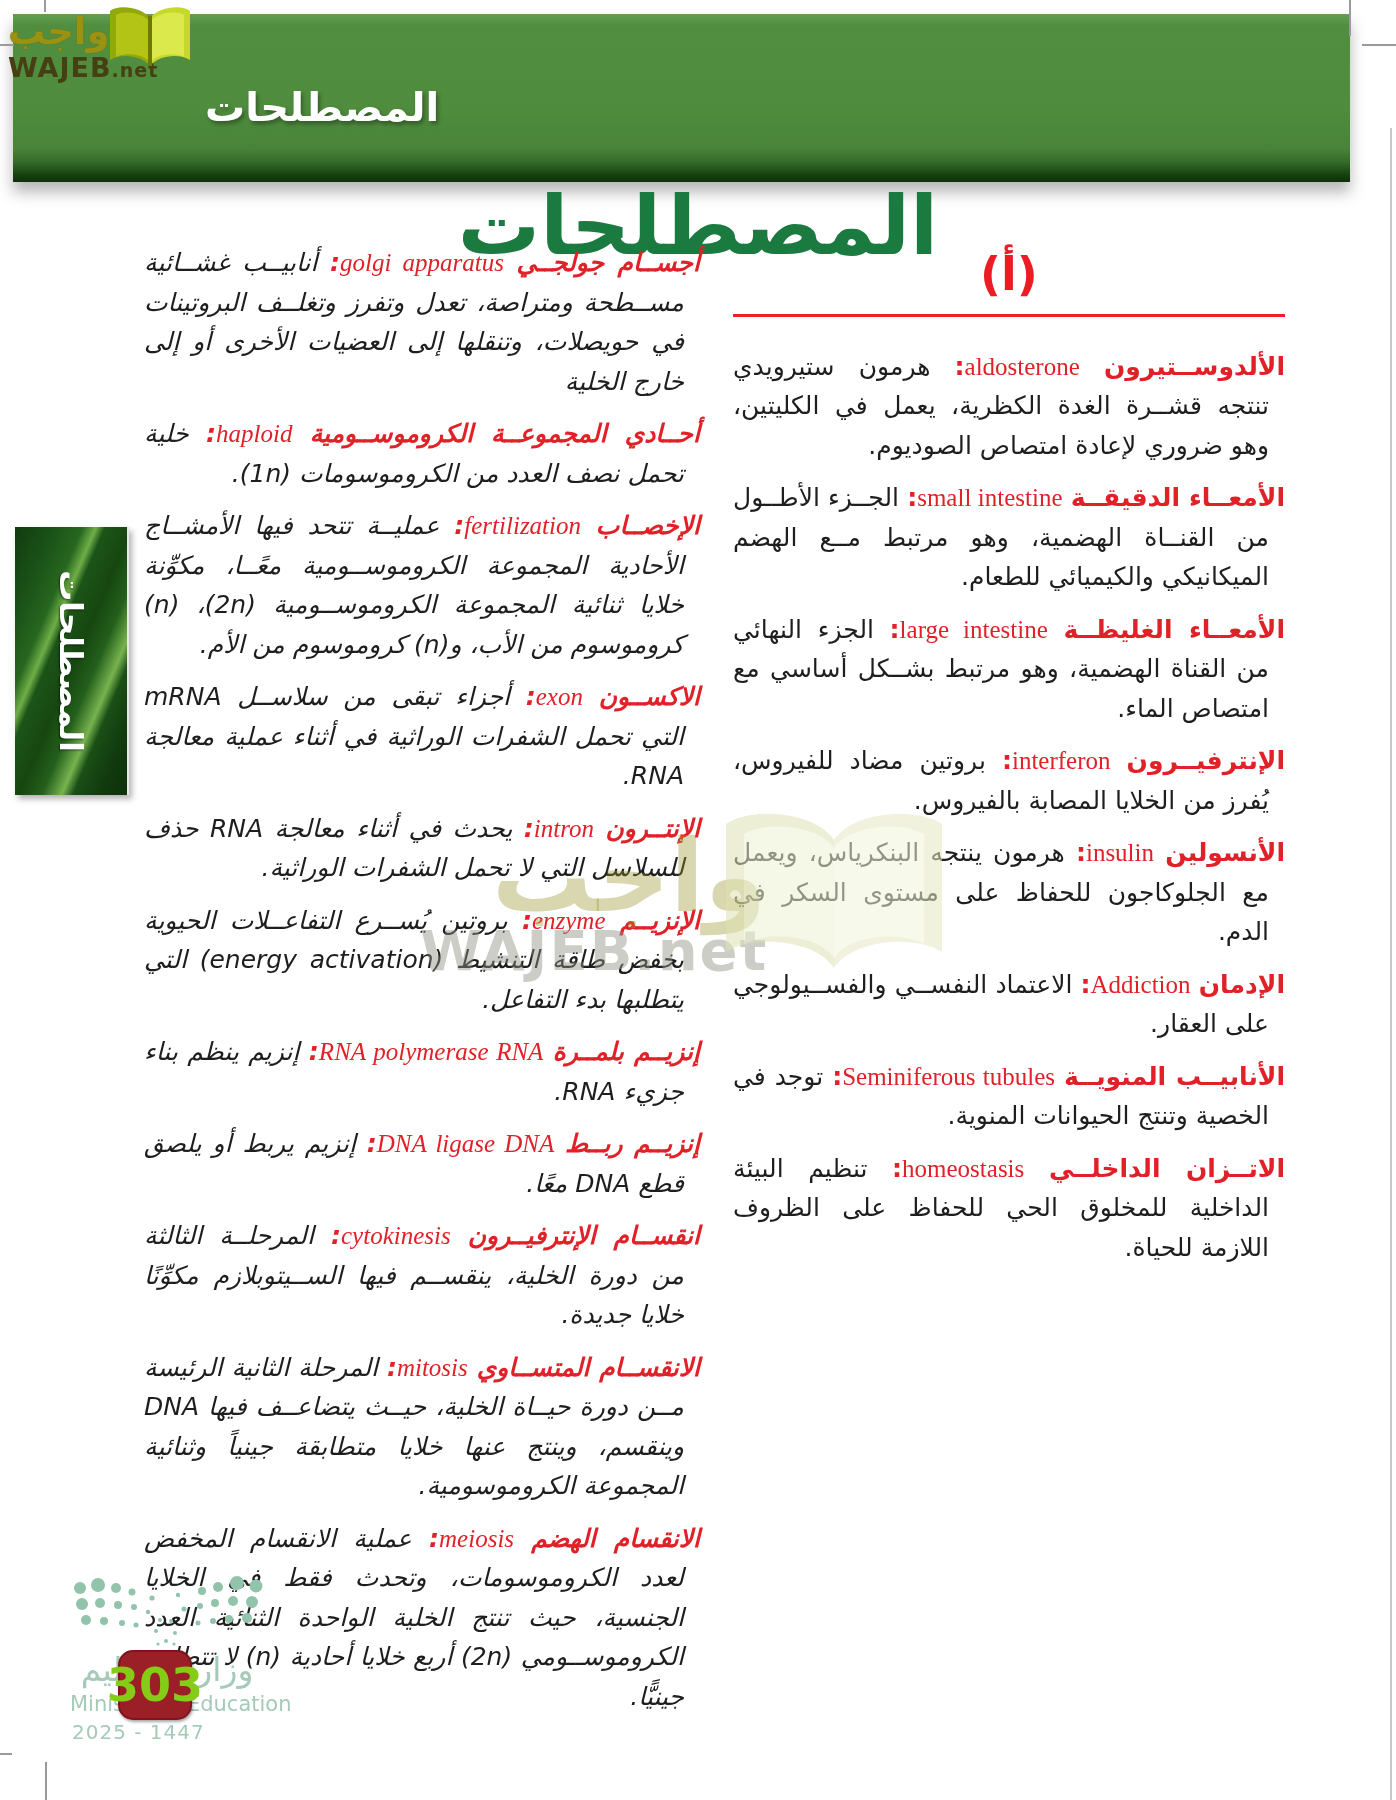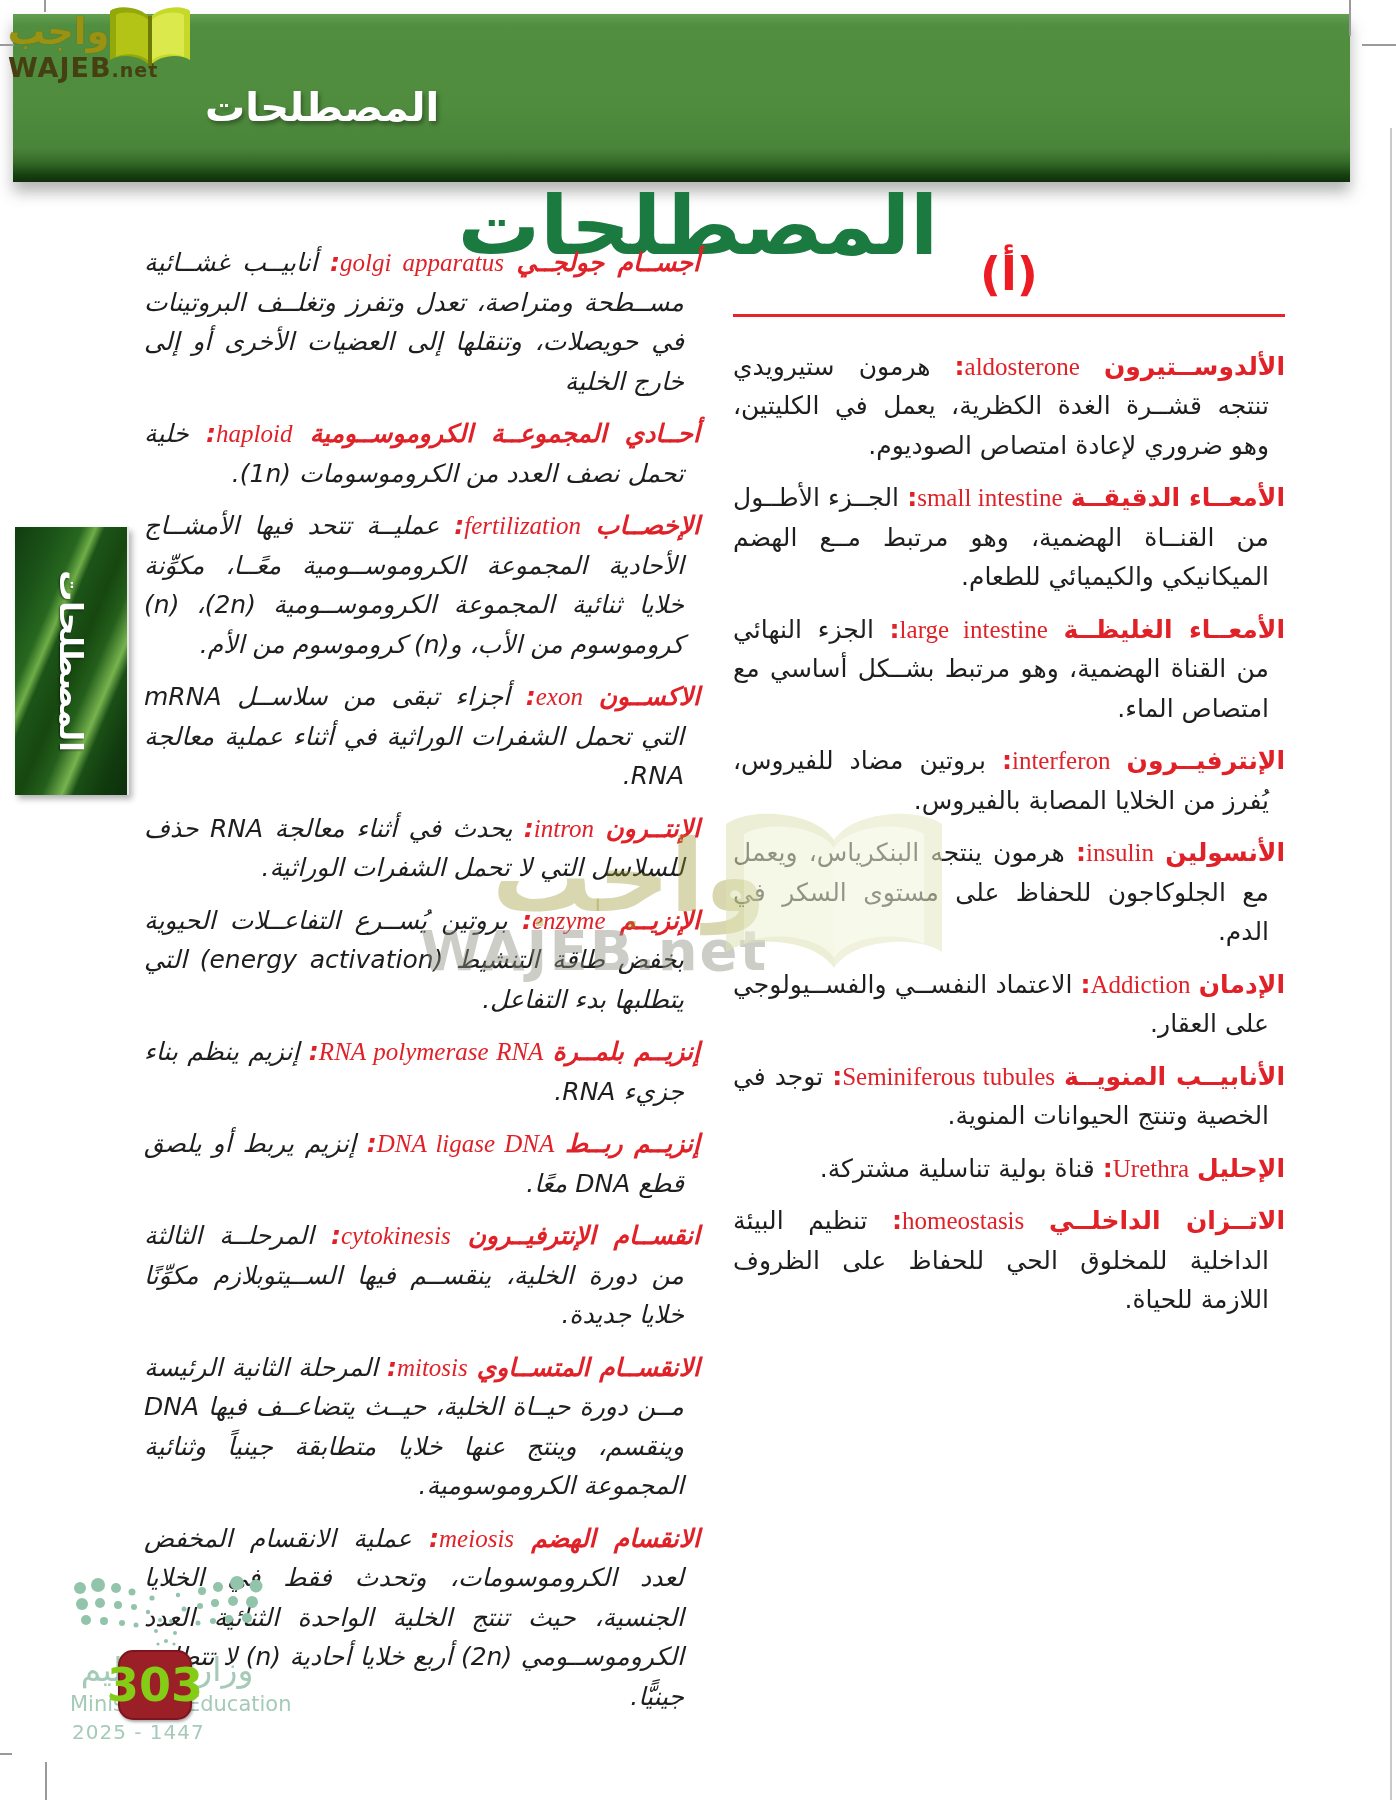--- a/index.html
+++ b/index.html
@@ -143,21 +143,20 @@
 
   <p class="entry"><span class="term-ar">الإنترفيــرون</span> <span class="term-en" dir="ltr">interferon</span><span class="term-sep">:</span> <span class="definition">بروتين مضاد للفيروس، يُفرز من الخلايا المصابة بالفيروس.</span></p>
 
   <p class="entry"><span class="term-ar">الأنسولين</span> <span class="term-en" dir="ltr">insulin</span><span class="term-sep">:</span> <span class="definition">هرمون ينتجه البنكرياس، ويعمل مع الجلوكاجون للحفاظ على مستوى السكر في الدم.</span></p>
 
   <p class="entry"><span class="term-ar">الإدمان</span> <span class="term-en" dir="ltr">Addiction</span><span class="term-sep">:</span> <span class="definition">الاعتماد النفســي والفســيولوجي على العقار.</span></p>
 
 
   <p class="entry"><span class="term-ar">الأنابيــب المنويــة</span> <span class="term-en" dir="ltr">Seminiferous tubules</span><span class="term-sep">:</span> <span class="definition">توجد في الخصية وتنتج الحيوانات المنوية.</span></p>
 
-  <p class="entry"><span class="term-ar">الإحليل</span> <span class="term-en" dir="ltr">Urethra</span><span class="term-sep">:</span> <span class="definition">قناة بولية تناسلية مشتركة.</span></p>
 
   <p class="entry"><span class="term-ar">الاتــزان الداخلــي</span> <span class="term-en" dir="ltr">homeostasis</span><span class="term-sep">:</span> <span class="definition">تنظيم البيئة الداخلية للمخلوق الحي للحفاظ على الظروف اللازمة للحياة.</span></p>
 </div>
   </div>
 
   <div class="col col-left">
     <div id="left-col">
   <p class="entry"><span class="term-ar">أجســام جولجــي</span> <span class="term-en" dir="ltr">golgi apparatus</span><span class="term-sep">:</span> <span class="definition">أنابيــب غشــائية مســطحة ومتراصة، تعدل وتفرز وتغلــف البروتينات في حويصلات، وتنقلها إلى العضيات الأخرى أو إلى خارج الخلية</span></p>
 
   <p class="entry"><span class="term-ar">أحــادي المجموعــة الكروموســومية</span> <span class="term-en" dir="ltr">haploid</span><span class="term-sep">:</span> <span class="definition">خلية تحمل نصف العدد من الكروموسومات (1n).</span></p>

